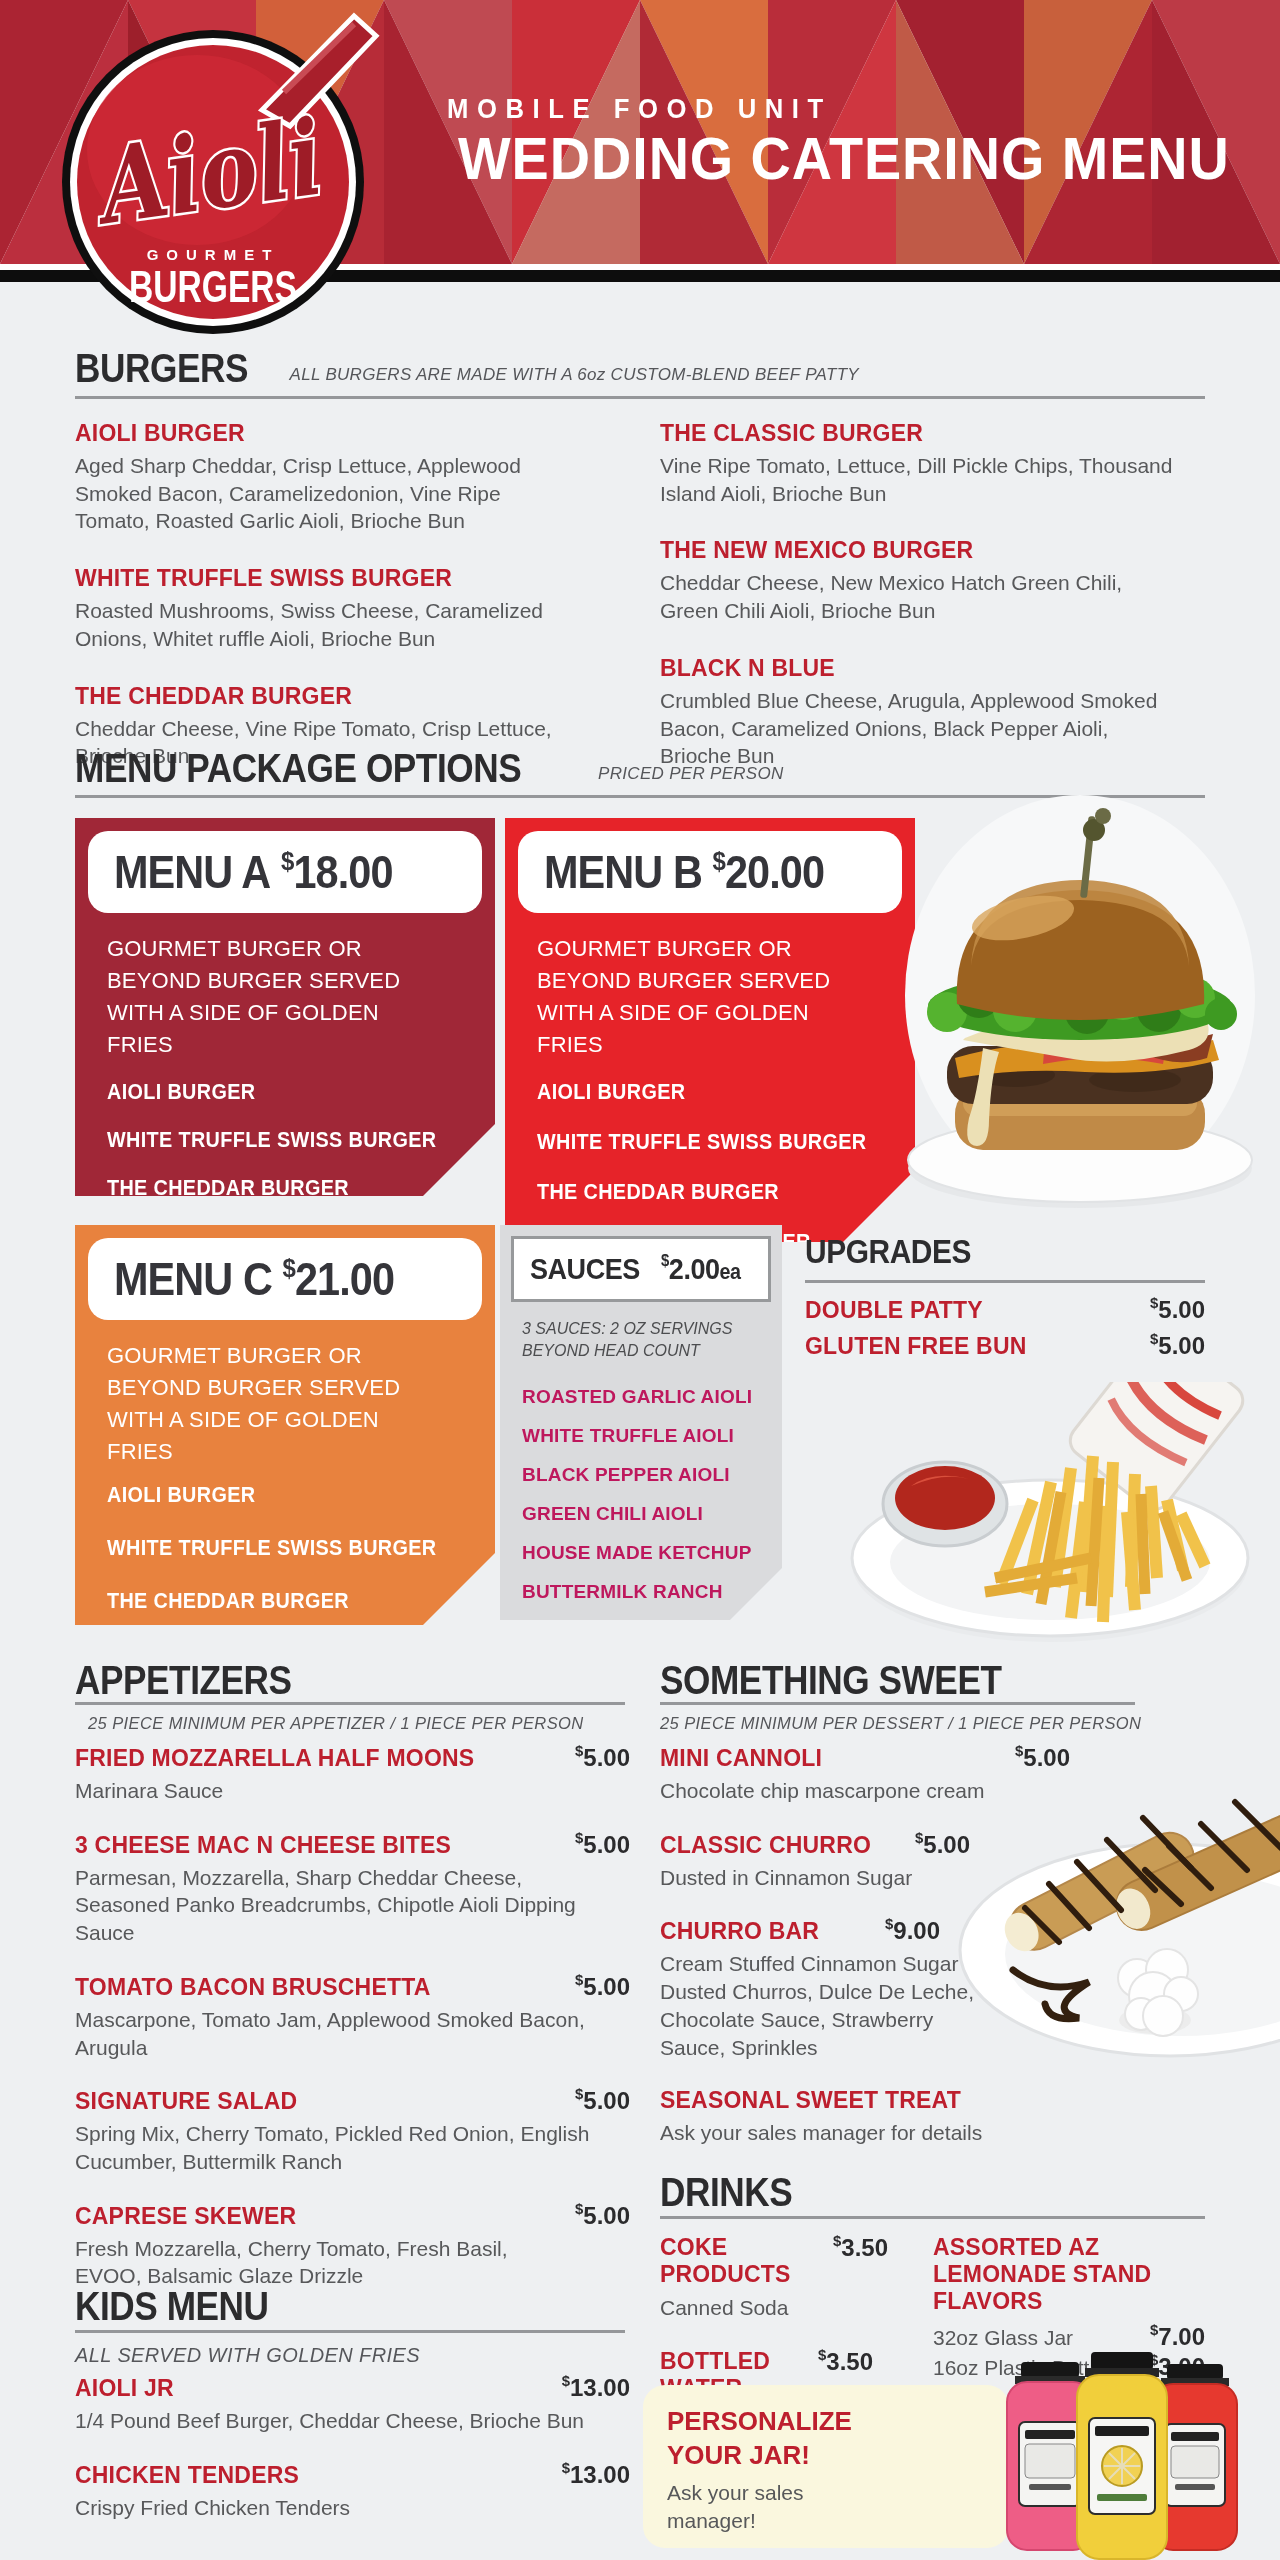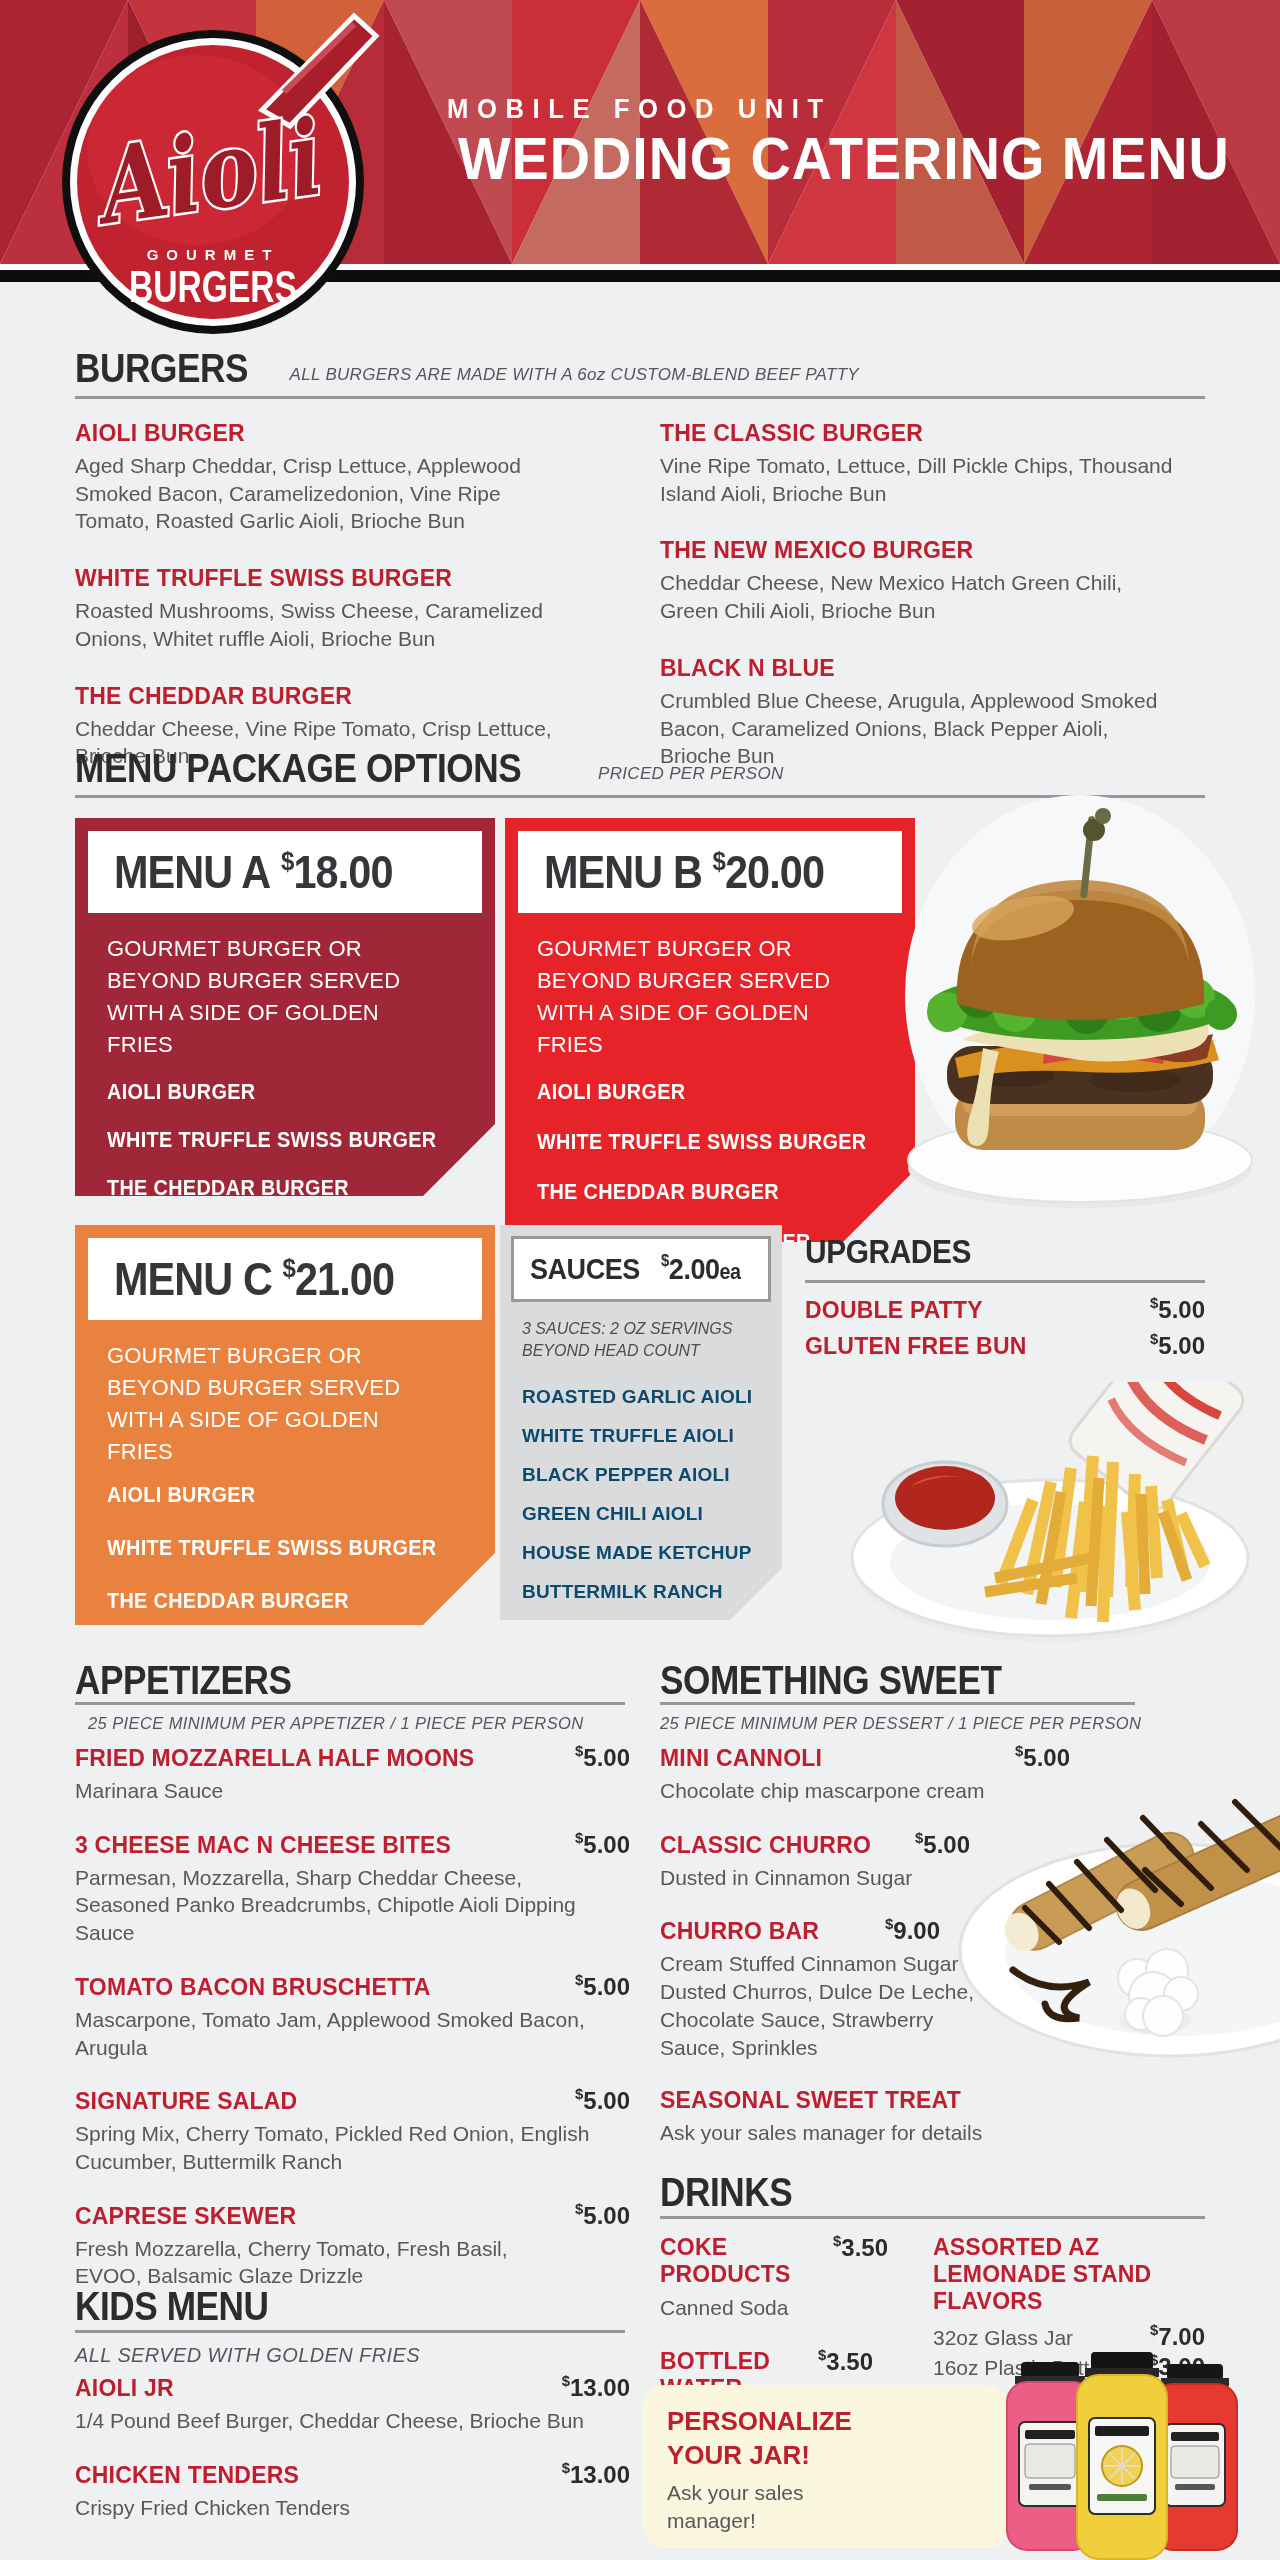--- a/index.html
+++ b/index.html
@@ -28,35 +28,35 @@
   .iname{color:#bd1f2e;font-weight:bold;font-size:23px;letter-spacing:.2px;}
   .idesc{color:#57585a;font-size:21px;line-height:1.32;margin-top:5px;}
   .price{font-weight:bold;color:#2b2b2d;font-size:24px;white-space:nowrap;}
   .price sup{font-size:.62em;position:relative;top:-1px;}
   .hrow{display:flex;justify-content:space-between;align-items:baseline;}
   .sub-it{font-style:italic;color:#55565a;font-size:17px;letter-spacing:.3px;margin-left:18px;position:relative;top:-6px;white-space:nowrap;}
   .head-flex{display:flex;align-items:flex-end;}
 
   
   .pkg{color:#fff;}
-  .band{background:#fff;height:82px;margin:13px 13px 0 13px;display:flex;align-items:center;padding-left:26px;}
+  .band{background:#fff;height:82px;margin:13px 13px 0 13px;display:flex;align-items:center;padding-left:26px;border-radius:20px;}
   .mtitle{font-size:46px;font-weight:bold;color:#35353a;letter-spacing:-1px;white-space:nowrap;
           transform:scaleX(.9);transform-origin:left center;}
   .mtitle sup{font-size:.58em;position:relative;top:-2px;}
   .pkg-body{padding:20px 30px 0 32px;}
   .pkg-intro{font-size:22px;line-height:1.45;letter-spacing:.2px;}
   .pitem{font-size:22px;font-weight:bold;letter-spacing:.4px;white-space:nowrap;
          transform:scaleX(.9);transform-origin:left top;}
 
   
   .sauces-band{background:#fff;border:3px solid #97999b;height:60px;margin:11px 11px 0 11px;
                display:flex;align-items:center;padding-left:16px;}
   .sauces-title{font-size:30px;font-weight:bold;color:#2c2c2e;letter-spacing:-.5px;transform:scaleX(.9);transform-origin:left center;white-space:nowrap;}
   .sauce-note{font-style:italic;color:#4c4d4f;font-size:16px;line-height:1.4;margin:16px 18px 0 22px;}
-  .sauce-item{color:#0c4a6e;font-weight:bold;font-size:19px;letter-spacing:.2px;margin-top:17px;white-space:nowrap;}
+  .sauce-item{color:#be185d;font-weight:bold;font-size:19px;letter-spacing:.2px;margin-top:17px;white-space:nowrap;}
 
   .app-item{margin-bottom:26px;}
   .pkg-sub{font-style:italic;color:#55565a;font-size:17px;letter-spacing:.3px;margin-left:16px;position:relative;top:-7px;white-space:nowrap;}
 
   
   .dname{color:#bd1f2e;font-weight:bold;font-size:23px;line-height:1.17;letter-spacing:.2px;}
   .dgray{color:#57585a;font-size:21px;}
 
   
   .yellow{background:#faf7de;border-radius:22px;}

